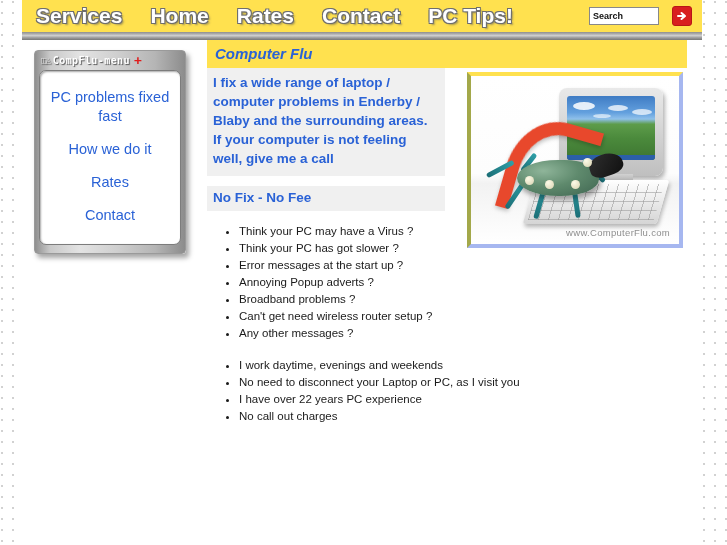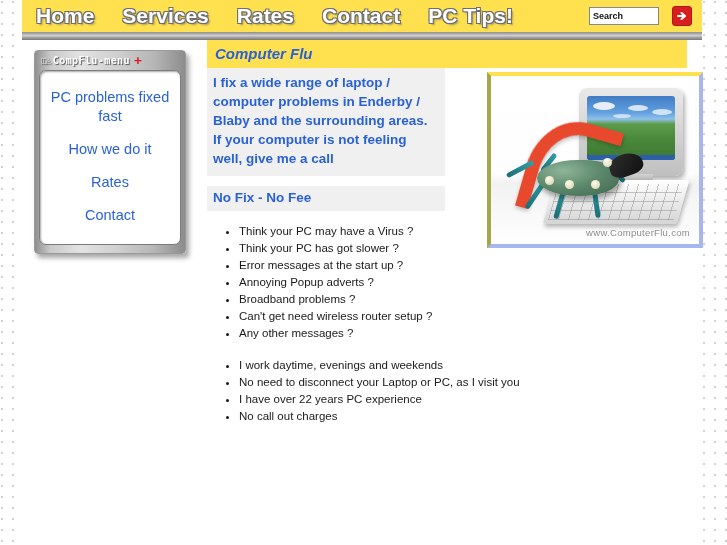--- a/index.html
+++ b/index.html
@@ -306,21 +306,21 @@
     margin: 0;
     padding: 0;
   }
   ul.bullets.second {
     margin-top: 15px;
   }
 
   
   .virus-figure {
     position: absolute;
-    left: 280px;
+    left: 260px;
     top: 4px;
     width: 216px;
     height: 176px;
     border-top: 4px solid #ffe14f;
     border-left: 4px solid #a3a84a;
     border-right: 4px solid #a6b7f0;
     border-bottom: 4px solid #a6b7f0;
     box-sizing: border-box;
     background: #ffffff;
     overflow: hidden;
@@ -446,22 +446,22 @@
 <body>
 
 <div class="margin-texture margin-left"></div>
 <div class="margin-texture margin-right"></div>
 
 <div class="page">
 
 
   <div class="navbar">
     <div class="nav-items">
+      <div class="nav-item">Services</div>
       <div class="nav-item active">Home</div>
-      <div class="nav-item">Services</div>
       <div class="nav-item">Rates</div>
       <div class="nav-item">Contact</div>
       <div class="nav-item">PC Tips!</div>
     </div>
     <div class="search-wrap">
       <input class="search-input" type="text" value="Search" style="">
       <div class="search-go">
         <span>
           <svg width="12" height="12" viewBox="0 0 12 12">
             <path d="M2 6 H8 M5.5 3 L9 6 L5.5 9" stroke="#ffffff" stroke-width="2" fill="none" stroke-linecap="round" stroke-linejoin="round"></path>

